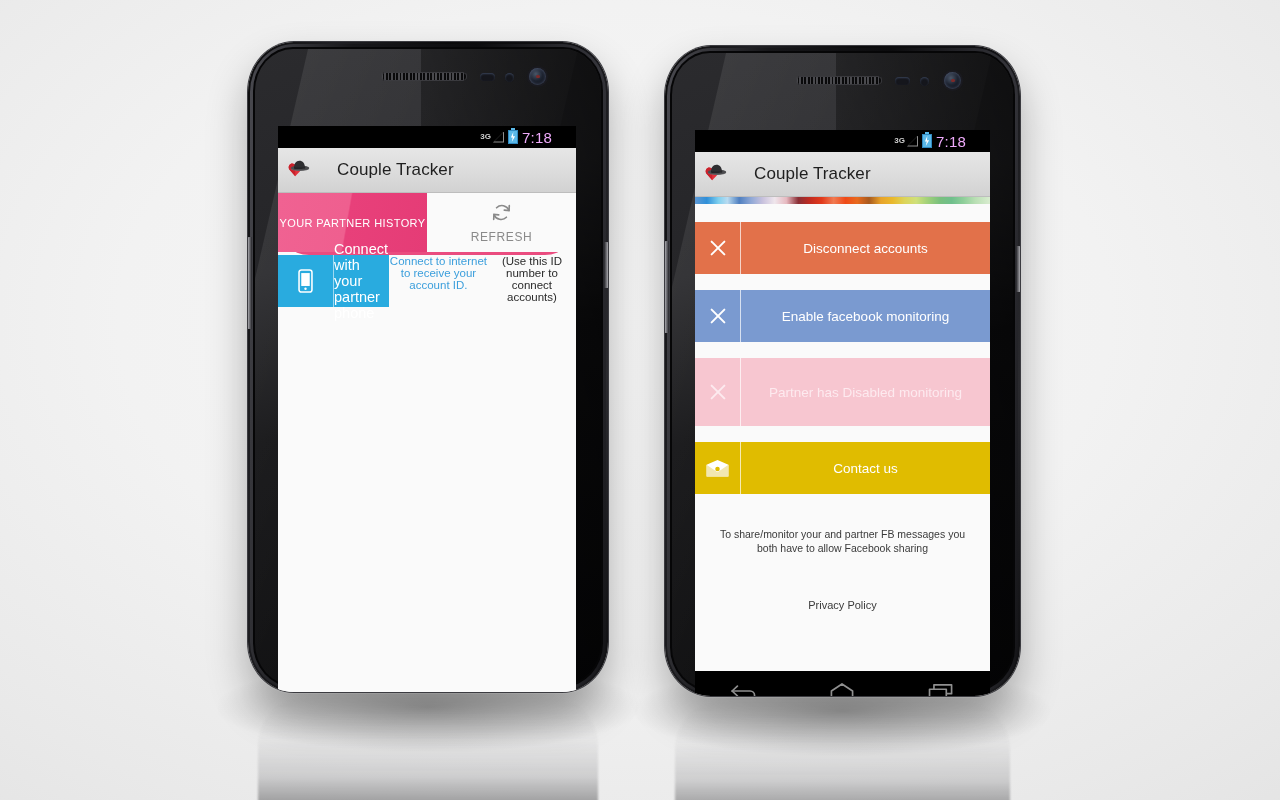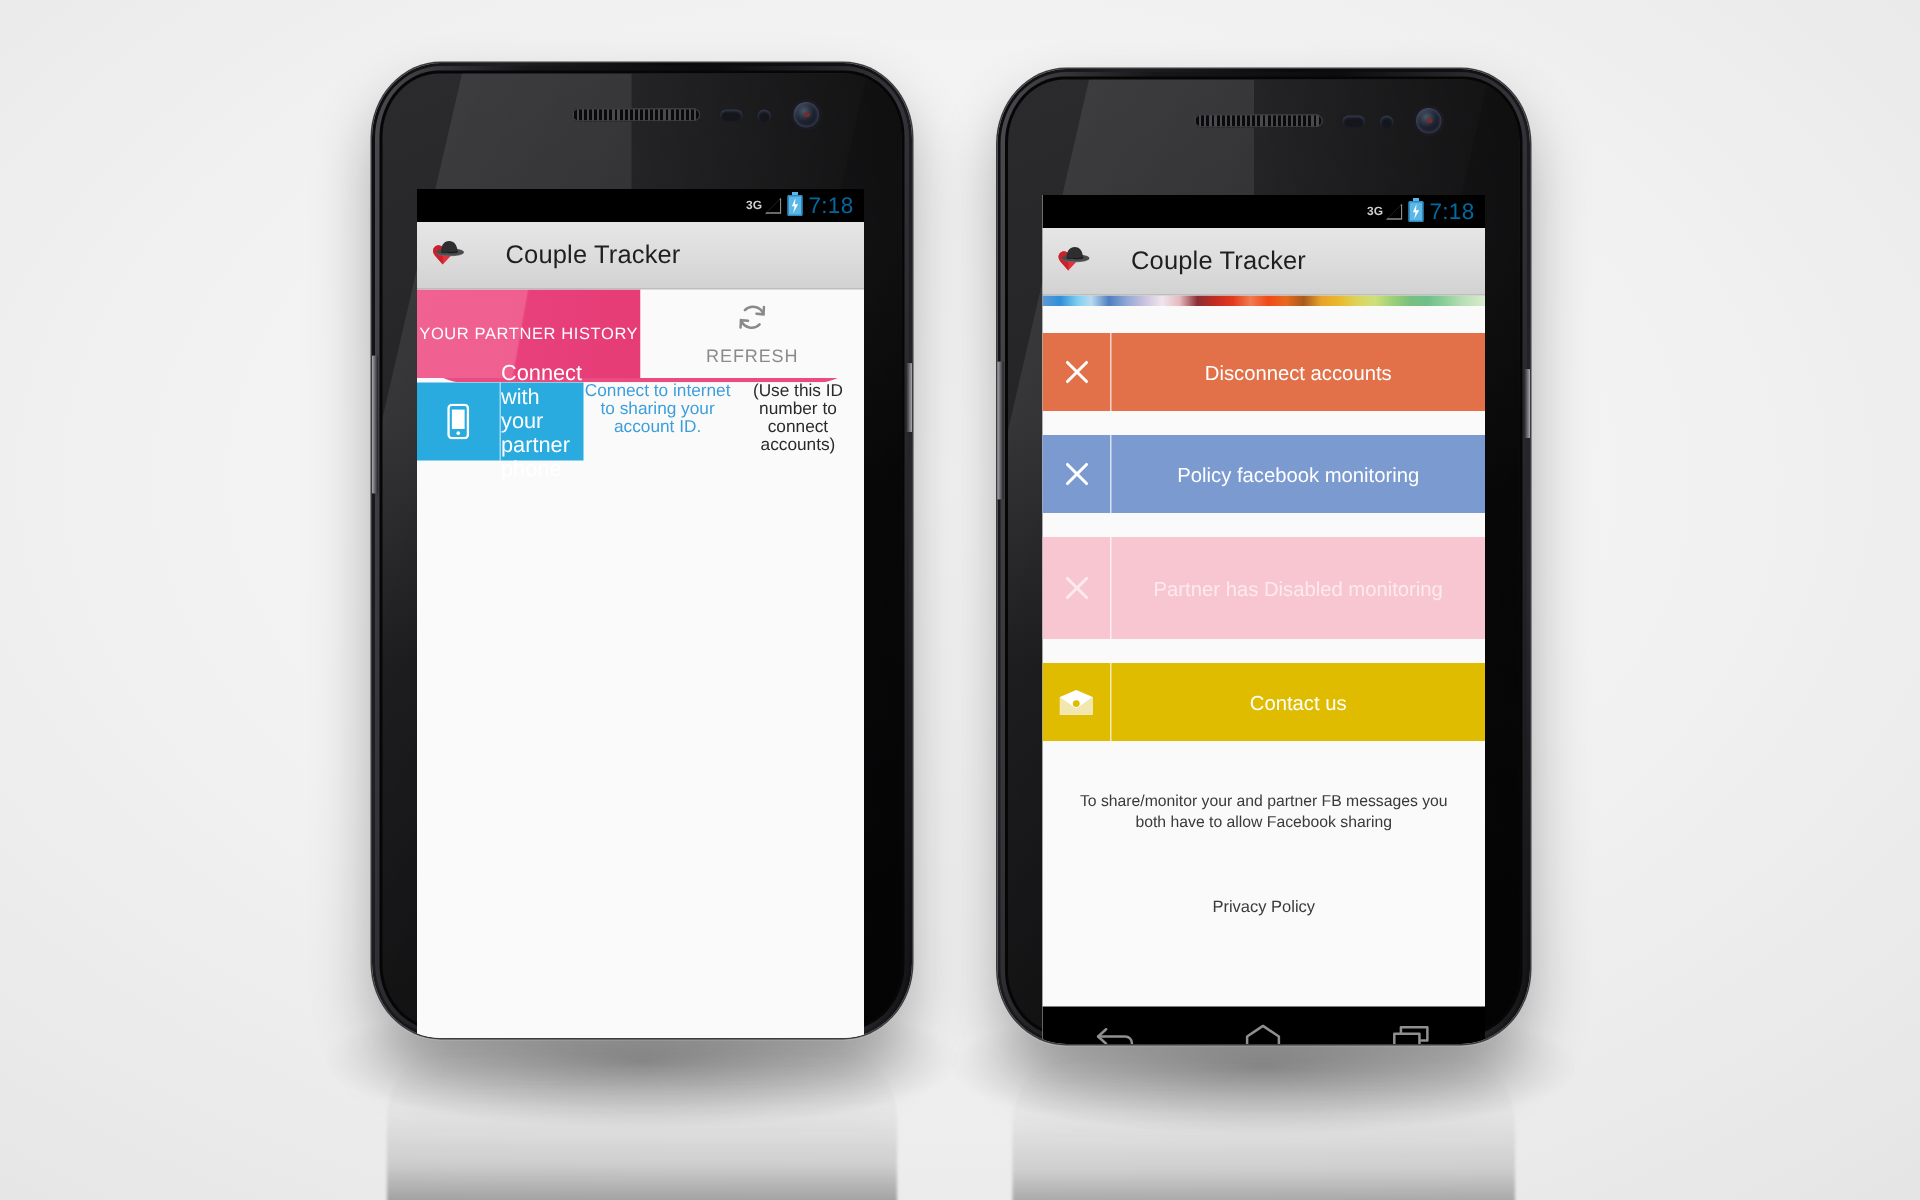--- a/index.html
+++ b/index.html
@@ -99,21 +99,21 @@
     position:absolute;
     background:radial-gradient(ellipse at center, rgba(0,0,0,.30) 0%, rgba(0,0,0,.12) 45%, rgba(0,0,0,0) 72%);
     pointer-events:none;
   }
 
   
   .screen { position:absolute; overflow:hidden; background:#fafafa; }
 
   .statusbar {
     height:22px; background:#000; display:flex; align-items:center;
-    justify-content:flex-end; padding-right:7px; gap:4px;
+    justify-content:flex-end; padding-right:24px; gap:4px;
   }
   .sb-3g { color:#cfcfcf; font-size:8px; line-height:1; margin-right:-2px; font-weight:bold; }
   .sig-tri {
     width:11px; height:11px; position:relative;
   }
   .sig-tri::before {
     content:''; position:absolute; inset:0;
     background:#8d8d8d;
     clip-path:polygon(100% 0, 100% 100%, 0 100%);
   }
@@ -127,21 +127,21 @@
     box-shadow: inset 0 0 0 1px #2f89c0;
   }
   .battery::before {
     content:''; position:absolute; left:3px; top:-2px; width:4px; height:2px; background:#5ab8e8;
   }
   .battery-bolt {
     position:absolute; left:2px; top:2px; width:6px; height:10px;
     background:#ffffff;
     clip-path:polygon(55% 0, 15% 55%, 45% 55%, 30% 100%, 85% 42%, 50% 42%);
   }
-  .sb-time { color:#0369a1; font-size:15px; font-weight:400; letter-spacing:.2px; line-height:1; }
+  .sb-time { color:#f0abfc; font-size:15px; font-weight:400; letter-spacing:.2px; line-height:1; }
 
   .actionbar {
     display:flex; align-items:center; gap:24px; padding-left:9px;
     background:linear-gradient(180deg, #e6e6e6 0%, #dcdcdc 55%, #d2d2d2 100%);
     border-bottom:1px solid #bdbdbd;
     position:relative;
   }
   .ab-title { font-size:17px; color:#1f1f1f; letter-spacing:.1px; }
 
   
@@ -279,21 +279,21 @@
             <svg width="15" height="24" viewBox="0 0 16 26">
               <rect x="1" y="1" width="14" height="24" rx="2.5" fill="none" stroke="#ffffff" stroke-width="1.7"></rect>
               <rect x="3.4" y="4.4" width="9.2" height="14" fill="#ffffff"></rect>
               <circle cx="8" cy="21.4" r="1.3" fill="#ffffff"></circle>
             </svg>
           </div>
           <div class="connect-label">Connect with your partner phone</div>
         </div>
 
         <div style="height:38px;"></div>
-        <div class="hint-link">Connect to internet to sharing your account ID.</div>
+        <div class="hint-link">Connect to internet to receive your account ID.</div>
         <div style="height:13px;"></div>
         <div class="hint-sub">(Use this ID number to connect accounts)</div>
       </div>
 
     </div>
   </div>
   <div class="reflection" style="left:10px; top:655px; width:340px; height:110px;"></div>
 </div>
 
 <div class="phone" id="phone-right" style="left:665px; top:46px; width:355px; height:650px;">
@@ -350,21 +350,21 @@
           </div>
           <div class="row-label">Disconnect accounts</div>
         </div>
 
         <div style="height:16px;"></div>
 
         <div class="row" style="height:52px; background:#7a9ad0;">
           <div class="row-icon">
             <span class="x-glyph" style="width:20px; height:20px; color:#ffffff;"></span>
           </div>
-          <div class="row-label">Policy facebook monitoring</div>
+          <div class="row-label">Enable facebook monitoring</div>
         </div>
 
         <div style="height:16px;"></div>
 
         <div class="row" style="height:68px; background:#f7c6d0;">
           <div class="row-icon">
             <span class="x-glyph" style="width:20px; height:20px; color:#fdeaef;"></span>
           </div>
           <div class="row-label" style="color:#fdeaef;">Partner has Disabled monitoring</div>
         </div>

